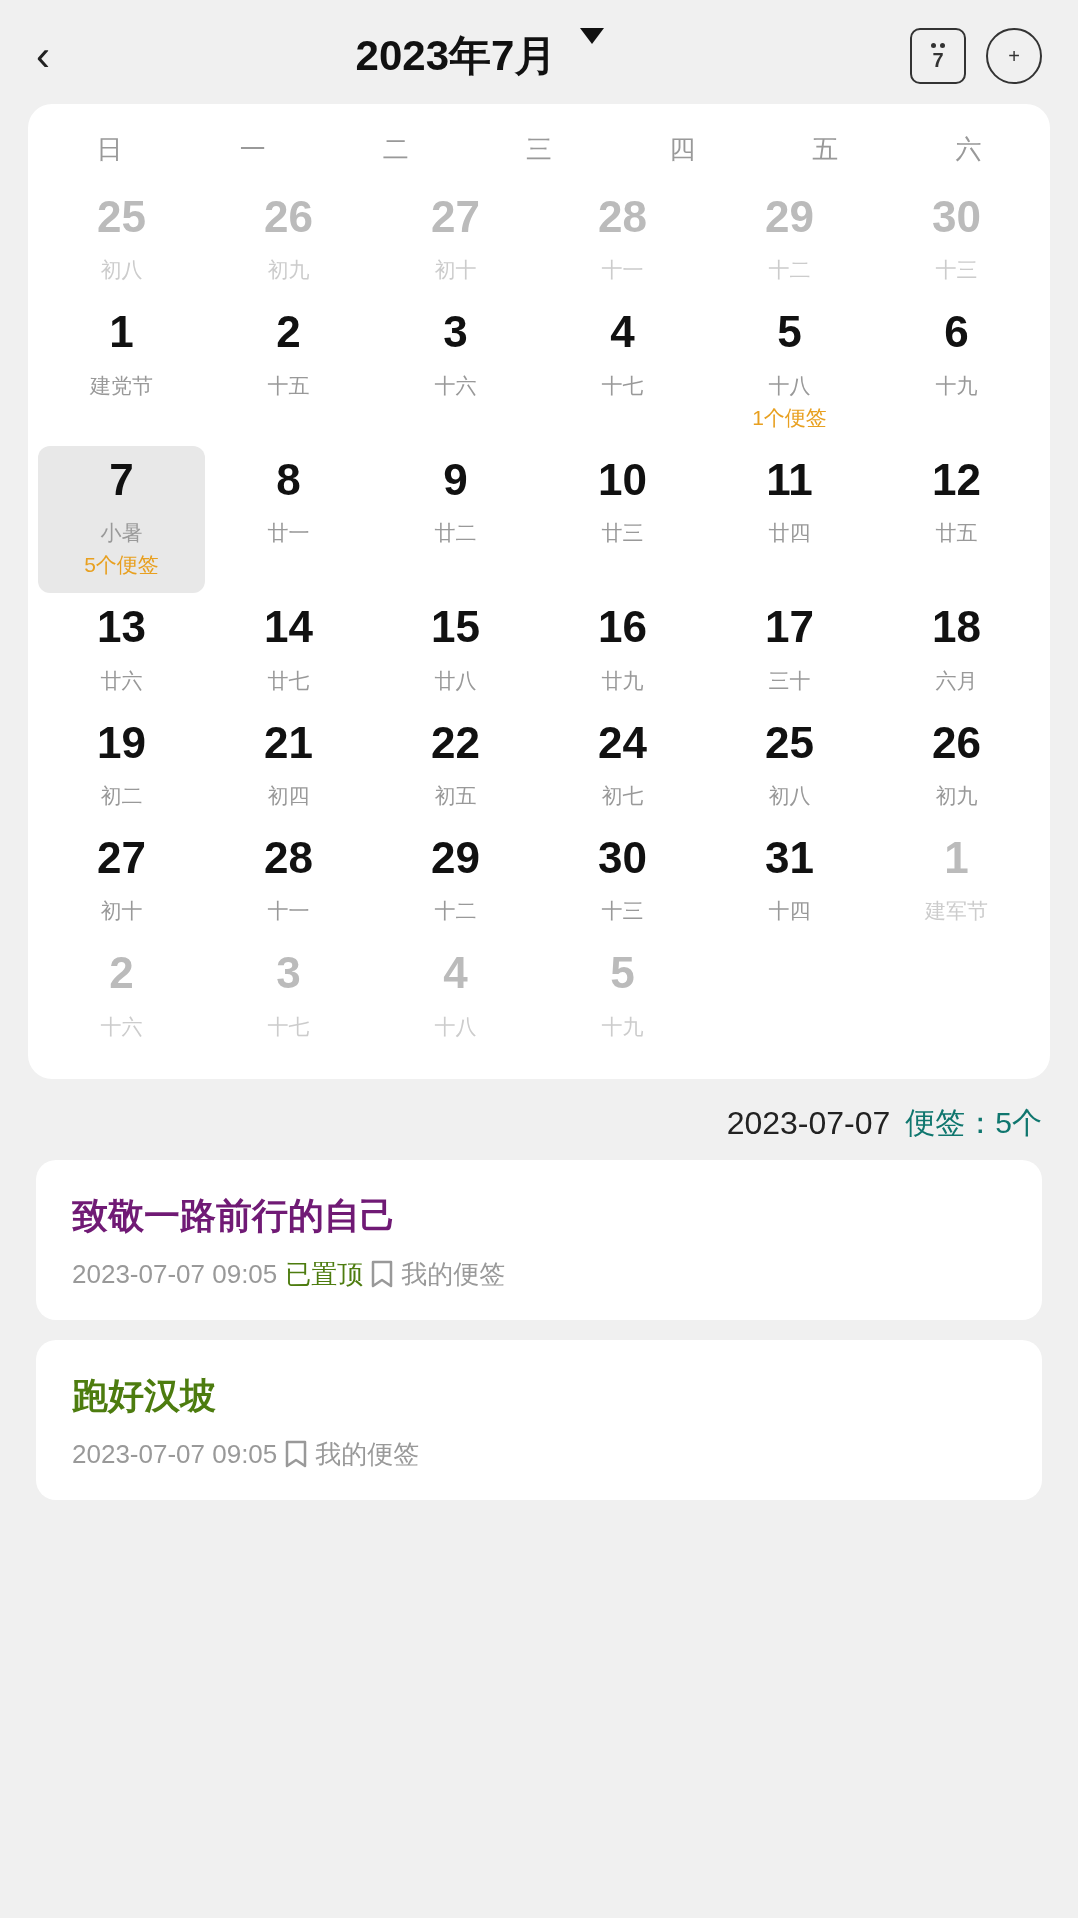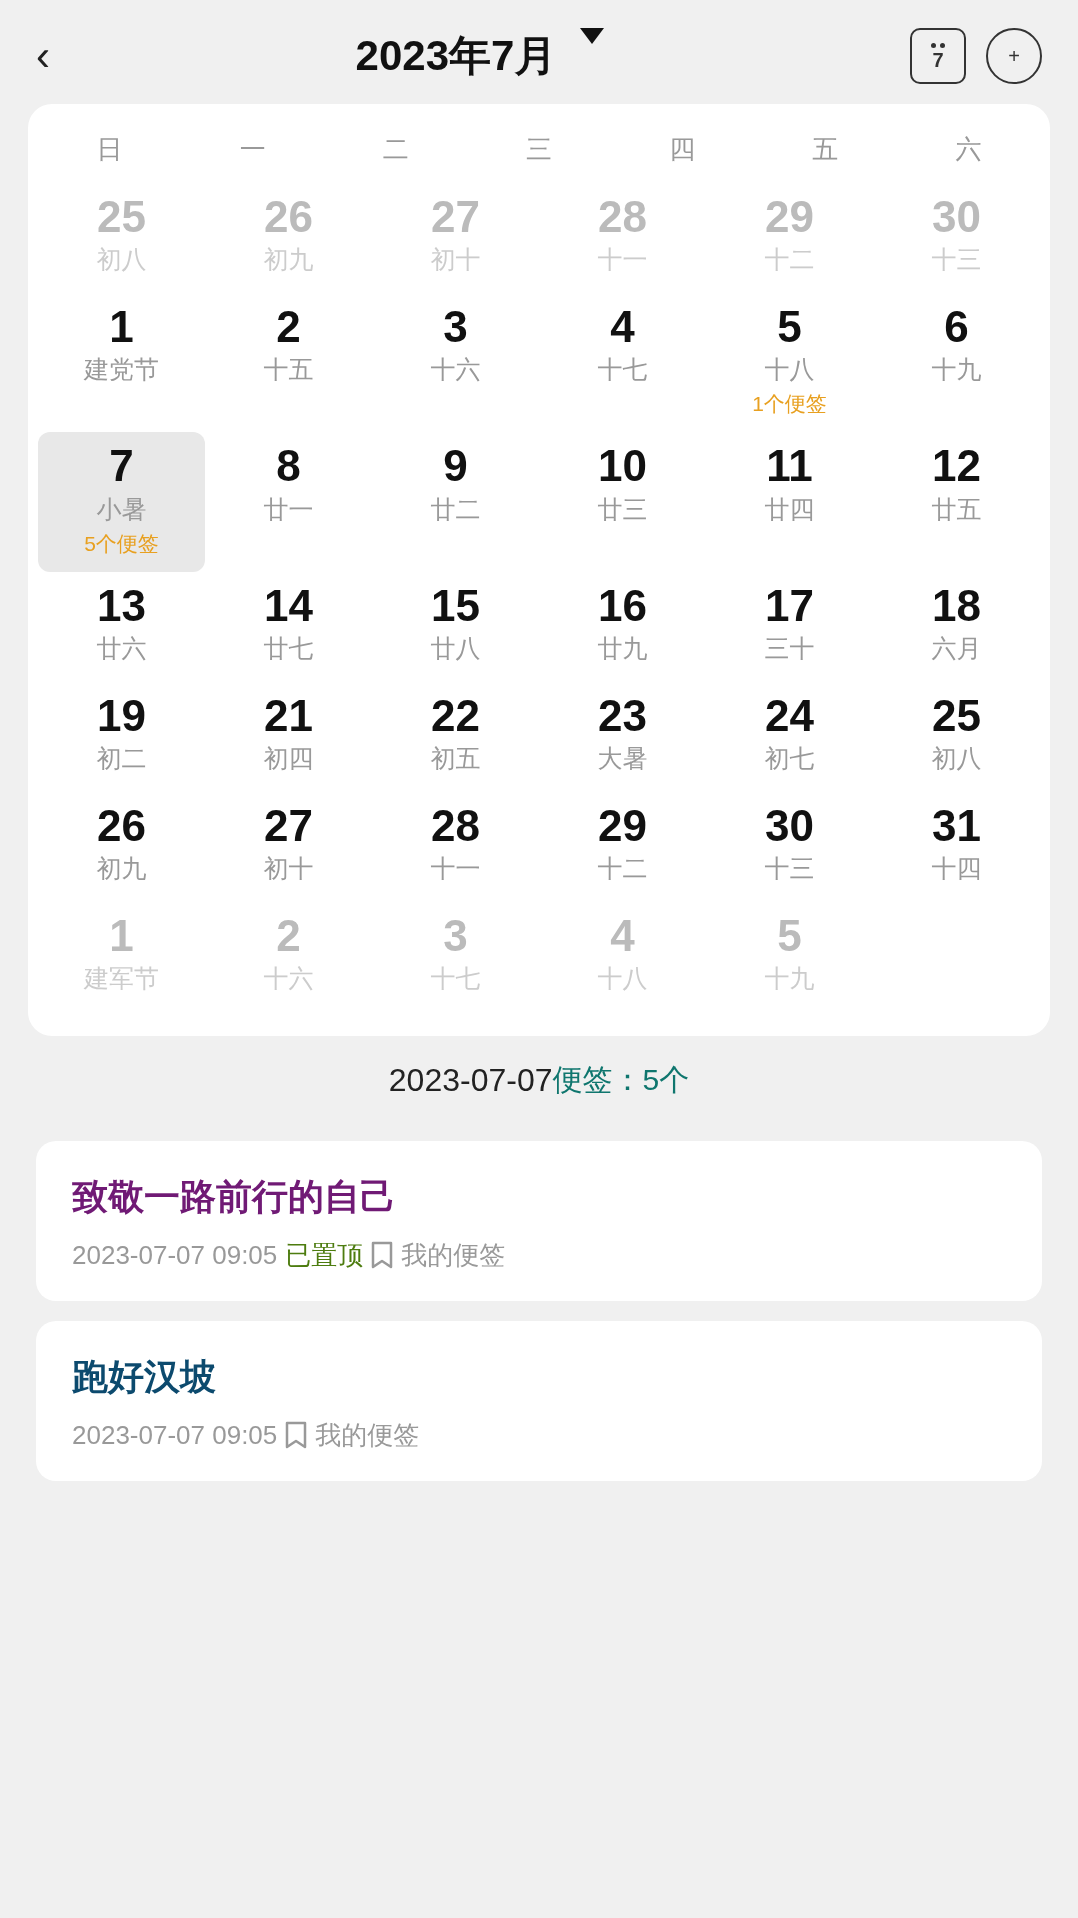--- a/index.html
+++ b/index.html
@@ -131,45 +131,46 @@
     .cal-cell .day-num {
       font-size: 44px;
       font-weight: 700;
       color: #111;
       line-height: 1.1;
     }
     .cal-cell.other-month .day-num {
       color: #bbb;
     }
     .cal-cell .lunar {
-      font-size: 25px;
+      font-size: 21px;
       color: #999;
-      margin-top: 2px;
+      margin-top: 15px;
     }
     .cal-cell.other-month .lunar {
       color: #ccc;
     }
     .cal-cell .note-badge {
       font-size: 21px;
       color: #e8a020;
       margin-top: 4px;
     }
     .cal-cell.selected .note-badge {
       color: #e8a020;
     }
 
     
     .bottom-section {
       padding: 0 36px;
     }
     .date-row {
       display: flex;
-      justify-content: center;
-      align-items: center;
-      margin-bottom: 40px;
+      justify-content: flex-end;
+      align-items: center;
+      margin-bottom: 16px;
+      gap: 15px;
     }
     .date-label {
       font-size: 32px;
       color: #222;
       font-weight: 500;
     }
     .note-count {
       font-size: 30px;
       color: #0f766e;
     }
@@ -181,21 +182,21 @@
       padding: 32px 36px 28px 36px;
       margin-bottom: 20px;
     }
     .note-title {
       font-size: 36px;
       font-weight: 600;
       color: #701a75;
       margin-bottom: 16px;
     }
     .note-title.dark {
-      color: #0c4a6e;
+      color: #4d7c0f;
       font-family: Liberation Serif, serif;
     }
     .note-meta {
       display: flex;
       align-items: center;
       gap: 8px;
       font-size: 26px;
       color: #999;
     }
     .note-pinned {
@@ -340,24 +341,20 @@
         <div class="day-num">19</div>
         <div class="lunar">初二</div>
       </div>
       <div class="cal-cell">
         <div class="day-num">21</div>
         <div class="lunar">初四</div>
       </div>
       <div class="cal-cell">
         <div class="day-num">22</div>
         <div class="lunar">初五</div>
-      </div>
-      <div class="cal-cell">
-        <div class="day-num">23</div>
-        <div class="lunar">大暑</div>
       </div>
       <div class="cal-cell">
         <div class="day-num">24</div>
         <div class="lunar">初七</div>
       </div>
       <div class="cal-cell">
         <div class="day-num">25</div>
         <div class="lunar">初八</div>
       </div>
       <div class="cal-cell">

